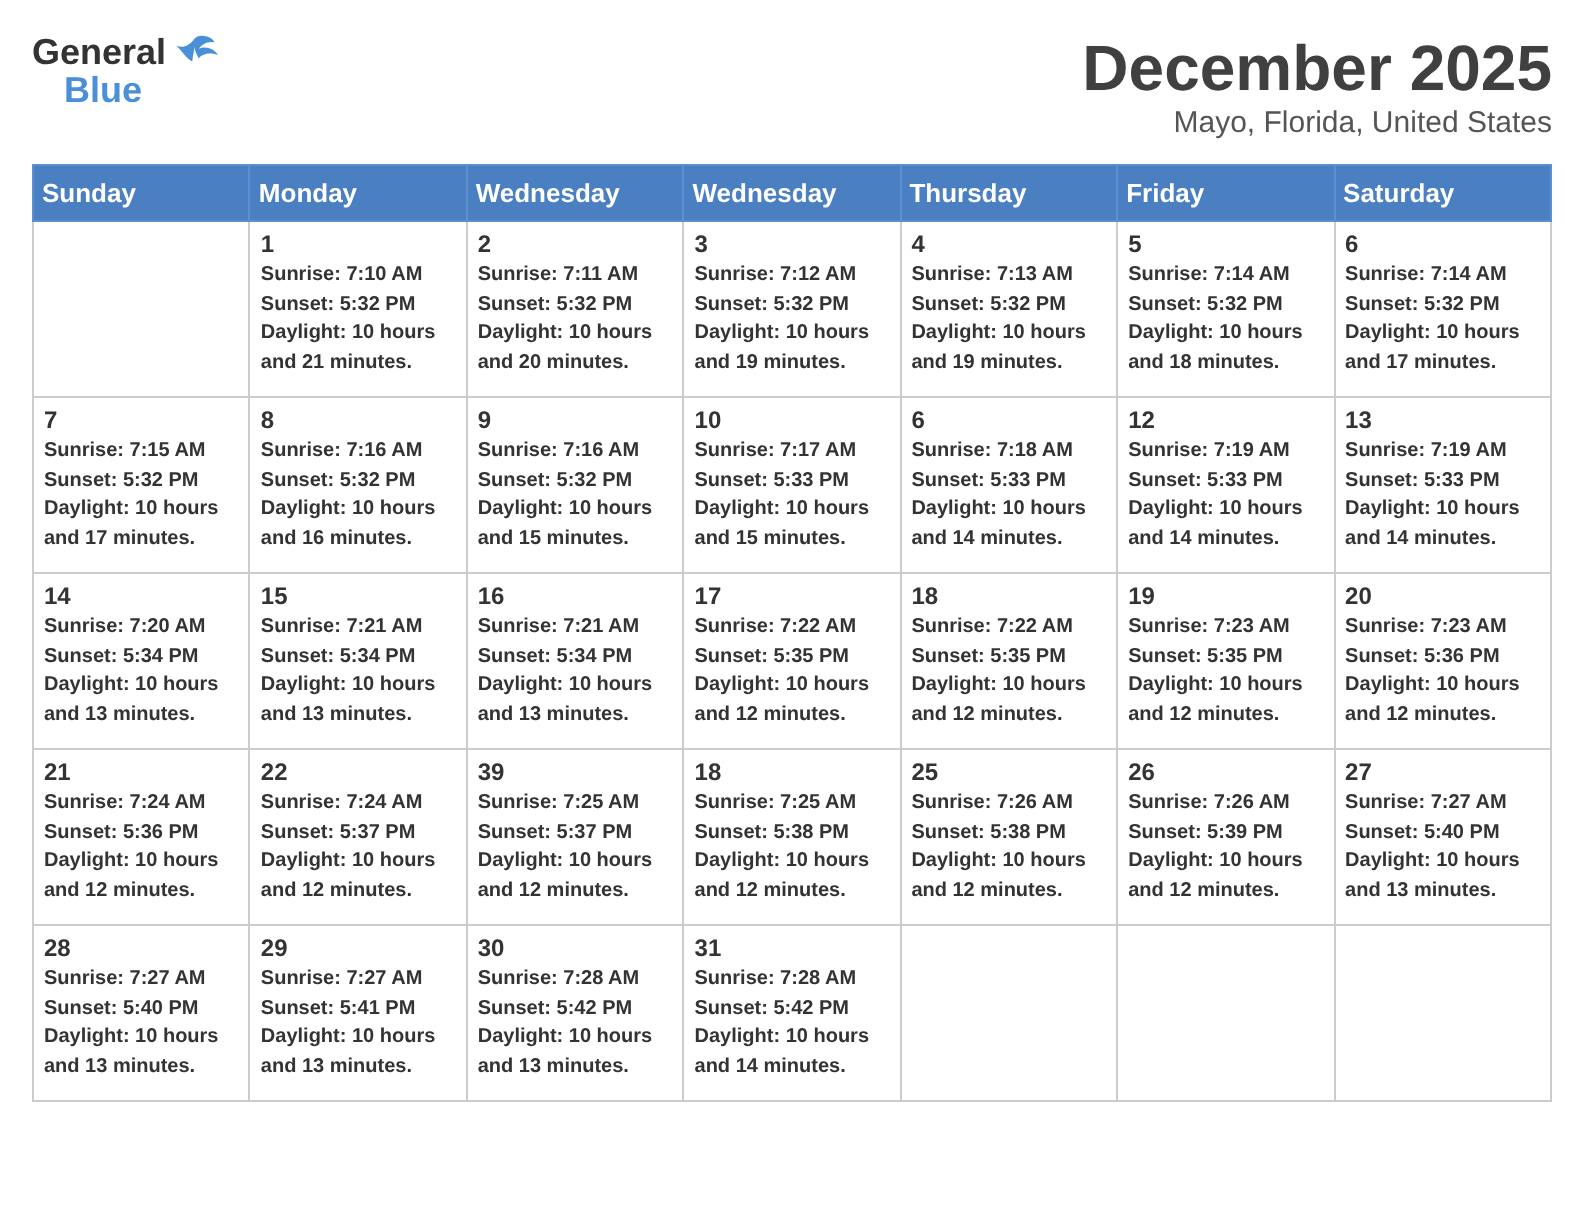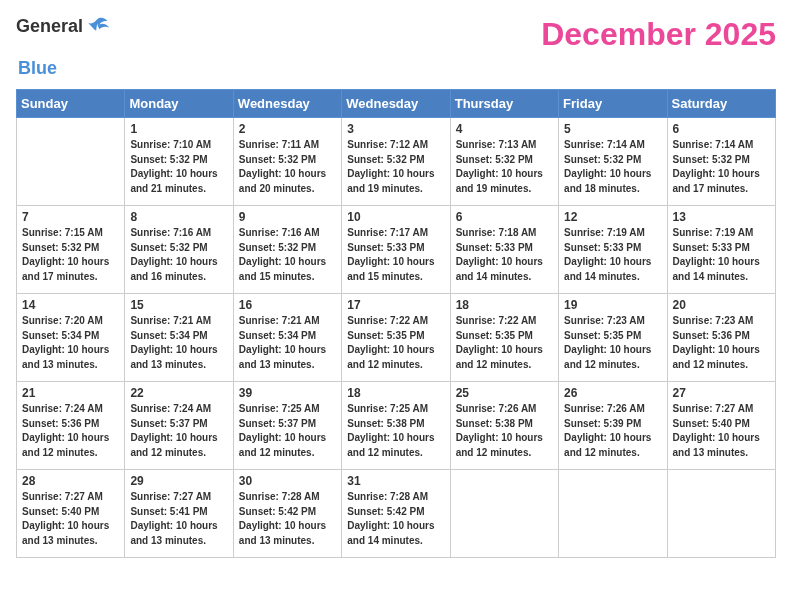--- a/index.html
+++ b/index.html
@@ -34,21 +34,21 @@
     .logo-bird {
       width: 24px;
       height: 20px;
     }
     .title-area {
       text-align: right;
     }
     .calendar-title {
       font-size: 32px;
       font-weight: bold;
-      color: #ec4899;
+      color: #404040;
     }
     .calendar-subtitle {
       font-size: 15px;
       color: #555;
     }
     .calendar-table {
       width: 100%;
       border-collapse: collapse;
       border: 1px solid #a3a3a3;
     }
@@ -87,33 +87,34 @@
     }
     .week-row td {
       height: 88px;
     }
   </style>
 </head>
 <body>
 
 <div class="header-area">
   <div class="logo">
-    <div style="display:flex; flex-direction:column; line-height:1;gap:23px;">
+    <div style="display:flex; flex-direction:column; line-height:1;">
       <div style="display:flex; align-items:center; gap:2px;">
         <span class="logo-text-general">General</span>
         <svg class="logo-bird" viewBox="0 0 30 24" fill="none" xmlns="http://www.w3.org/2000/svg">
           <path d="M15 4 C18 0, 26 2, 28 6 C24 5, 20 7, 18 10 C22 8, 28 10, 30 14 C26 12, 20 13, 18 16 C16 12, 14 8, 15 4Z" fill="#4a90d9"></path>
           <path d="M15 4 C12 8, 8 10, 4 8 C8 12, 10 16, 14 18 C14 14, 16 10, 15 4Z" fill="#4a90d9"></path>
         </svg>
       </div>
-      <span class="logo-text-blue" style="margin-left:2px;">Blue</span>
+      <span class="logo-text-blue" style="margin-left:16px;">Blue</span>
     </div>
   </div>
   <div class="title-area">
     <div class="calendar-title">December 2025</div>
+    <div class="calendar-subtitle">Mayo, Florida, United States</div>
   </div>
 </div>
 
 <table class="calendar-table">
   <thead>
     <tr>
     <th>Sunday</th>
         <th>Monday</th>
         <th>Wednesday</th>
         <th>Wednesday</th>

